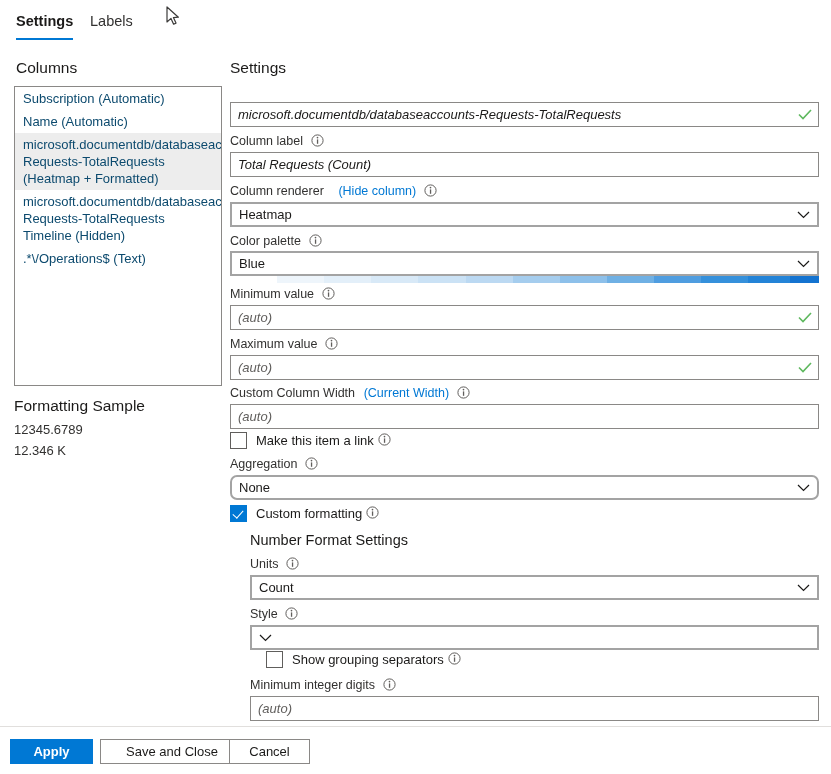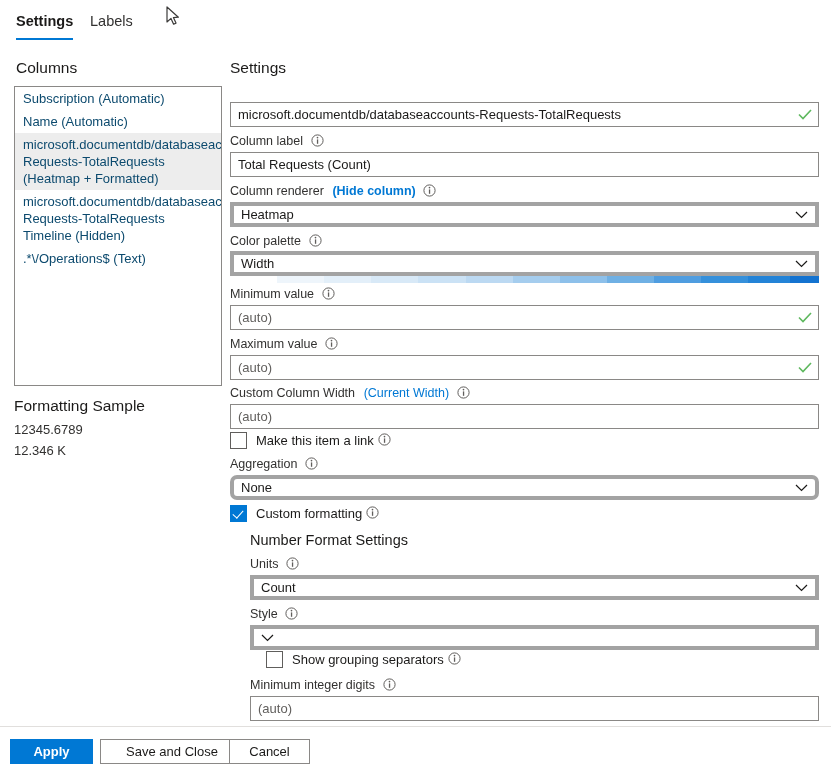--- a/index.html
+++ b/index.html
@@ -131,28 +131,28 @@
     width: 589px;
     height: 25px;
     border: 1px solid #8a8886;
     background: #ffffff;
     display: flex;
     align-items: center;
     padding: 0 6px 0 7px;
     font-size: 13px;
     color: #1b1a19;
   }
-  .textbox .val { flex: 1; overflow: hidden; white-space: nowrap; }
+  .textbox .val { flex: 1; overflow: hidden; white-space: nowrap; font-style: italic; }
   .textbox.placeholder .val { color: #605e5c; }
 
   .dropdown {
     box-sizing: border-box;
     width: 589px;
     height: 25px;
-    border: 4px solid #a3a3a3;
+    border: 2px solid #a3a3a3;
     background: #ffffff;
     display: flex;
     align-items: center;
     padding: 0 7px 0 7px;
     font-size: 13px;
     color: #1b1a19;
     cursor: pointer;
   }
   .dropdown .val { flex: 1; overflow: hidden; white-space: nowrap; }
 
@@ -302,21 +302,21 @@
           <rect x="5.9" y="5.4" width="1.3" height="4.4" fill="#605e5c"></rect>
         </svg>
     </span>
   </div>
   <div class="textbox abs" style="left:2px; top:108px;">
     <span class="val">Total Requests (Count)</span>
   </div>
 
   <div class="abs" style="left:2px; top:139px;">
     <span class="field-label">Column renderer</span>
-    <span class="field-label sub-link" style="margin-left:5px;font-weight:bold;">(Hide column)</span>
+    <span class="field-label sub-link" style="margin-left:11px;">(Hide column)</span>
     <span class="info-icon">
       <svg width="13" height="13" viewBox="0 0 13 13">
           <circle cx="6.5" cy="6.5" r="5.6" fill="none" stroke="#605e5c" stroke-width="1"></circle>
           <circle cx="6.5" cy="3.6" r="0.85" fill="#605e5c"></circle>
           <rect x="5.9" y="5.4" width="1.3" height="4.4" fill="#605e5c"></rect>
         </svg>
     </span>
   </div>
   <div class="dropdown abs" style="left:2px; top:158px;">
     <span class="val">Heatmap</span>
@@ -329,21 +329,21 @@
     <span class="field-label">Color palette</span>
     <span class="info-icon">
       <svg width="13" height="13" viewBox="0 0 13 13">
           <circle cx="6.5" cy="6.5" r="5.6" fill="none" stroke="#605e5c" stroke-width="1"></circle>
           <circle cx="6.5" cy="3.6" r="0.85" fill="#605e5c"></circle>
           <rect x="5.9" y="5.4" width="1.3" height="4.4" fill="#605e5c"></rect>
         </svg>
     </span>
   </div>
   <div class="dropdown abs" style="left:2px; top:207px;">
-    <span class="val">Width</span>
+    <span class="val">Blue</span>
     <svg width="13" height="8" viewBox="0 0 13 8">
         <path d="M1,1 L6.5,6.5 L12,1" fill="none" stroke="#1b1a19" stroke-width="1.2"></path>
       </svg>
   </div>
   <div class="gradient-bar abs" style="left:2px; top:232px;"></div>
 
   <div class="abs" style="left:2px; top:242px;">
     <span class="field-label">Minimum value</span>
     <span class="info-icon">
       <svg width="13" height="13" viewBox="0 0 13 13">

